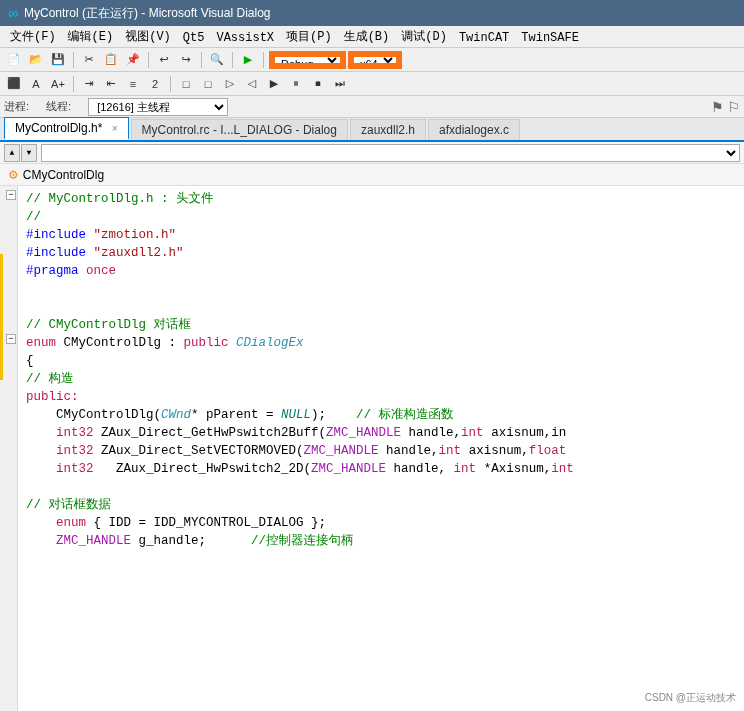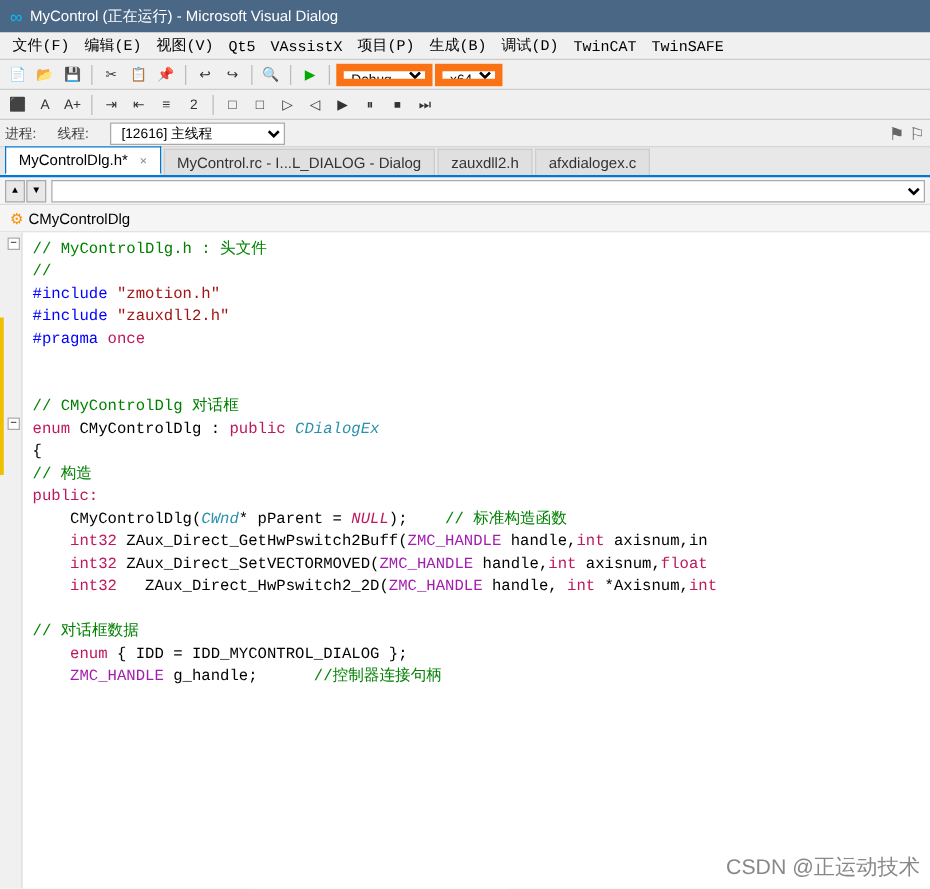--- a/index.html
+++ b/index.html
@@ -227,31 +227,31 @@
       font-size: 9px;
       cursor: pointer;
       position: absolute;
       left: 2px;
     }
 
     
     .kw-blue { color: #be185d; }
     .kw-teal { color: #a21caf; }
     .kw-italic-teal { color: #2b91af; font-style: italic; }
-    .kw-italic-blue { color: #be185d; font-style: italic; }
+    .kw-italic-blue { color: #0f766e; font-style: italic; }
     .comment { color: #008000; }
     .string { color: #a31515; }
     .preprocessor { color: #0000ff; }
 
     
     .watermark {
       position: absolute;
       bottom: 6px;
       right: 8px;
-      font-size: 17px;
+      font-size: 10px;
       color: #888;
       font-family: 'Microsoft YaHei', Arial, sans-serif;
       text-align: right;
     }
 
     
     .yellow-bar {
       position: absolute;
       left: 0;
       width: 3px;

